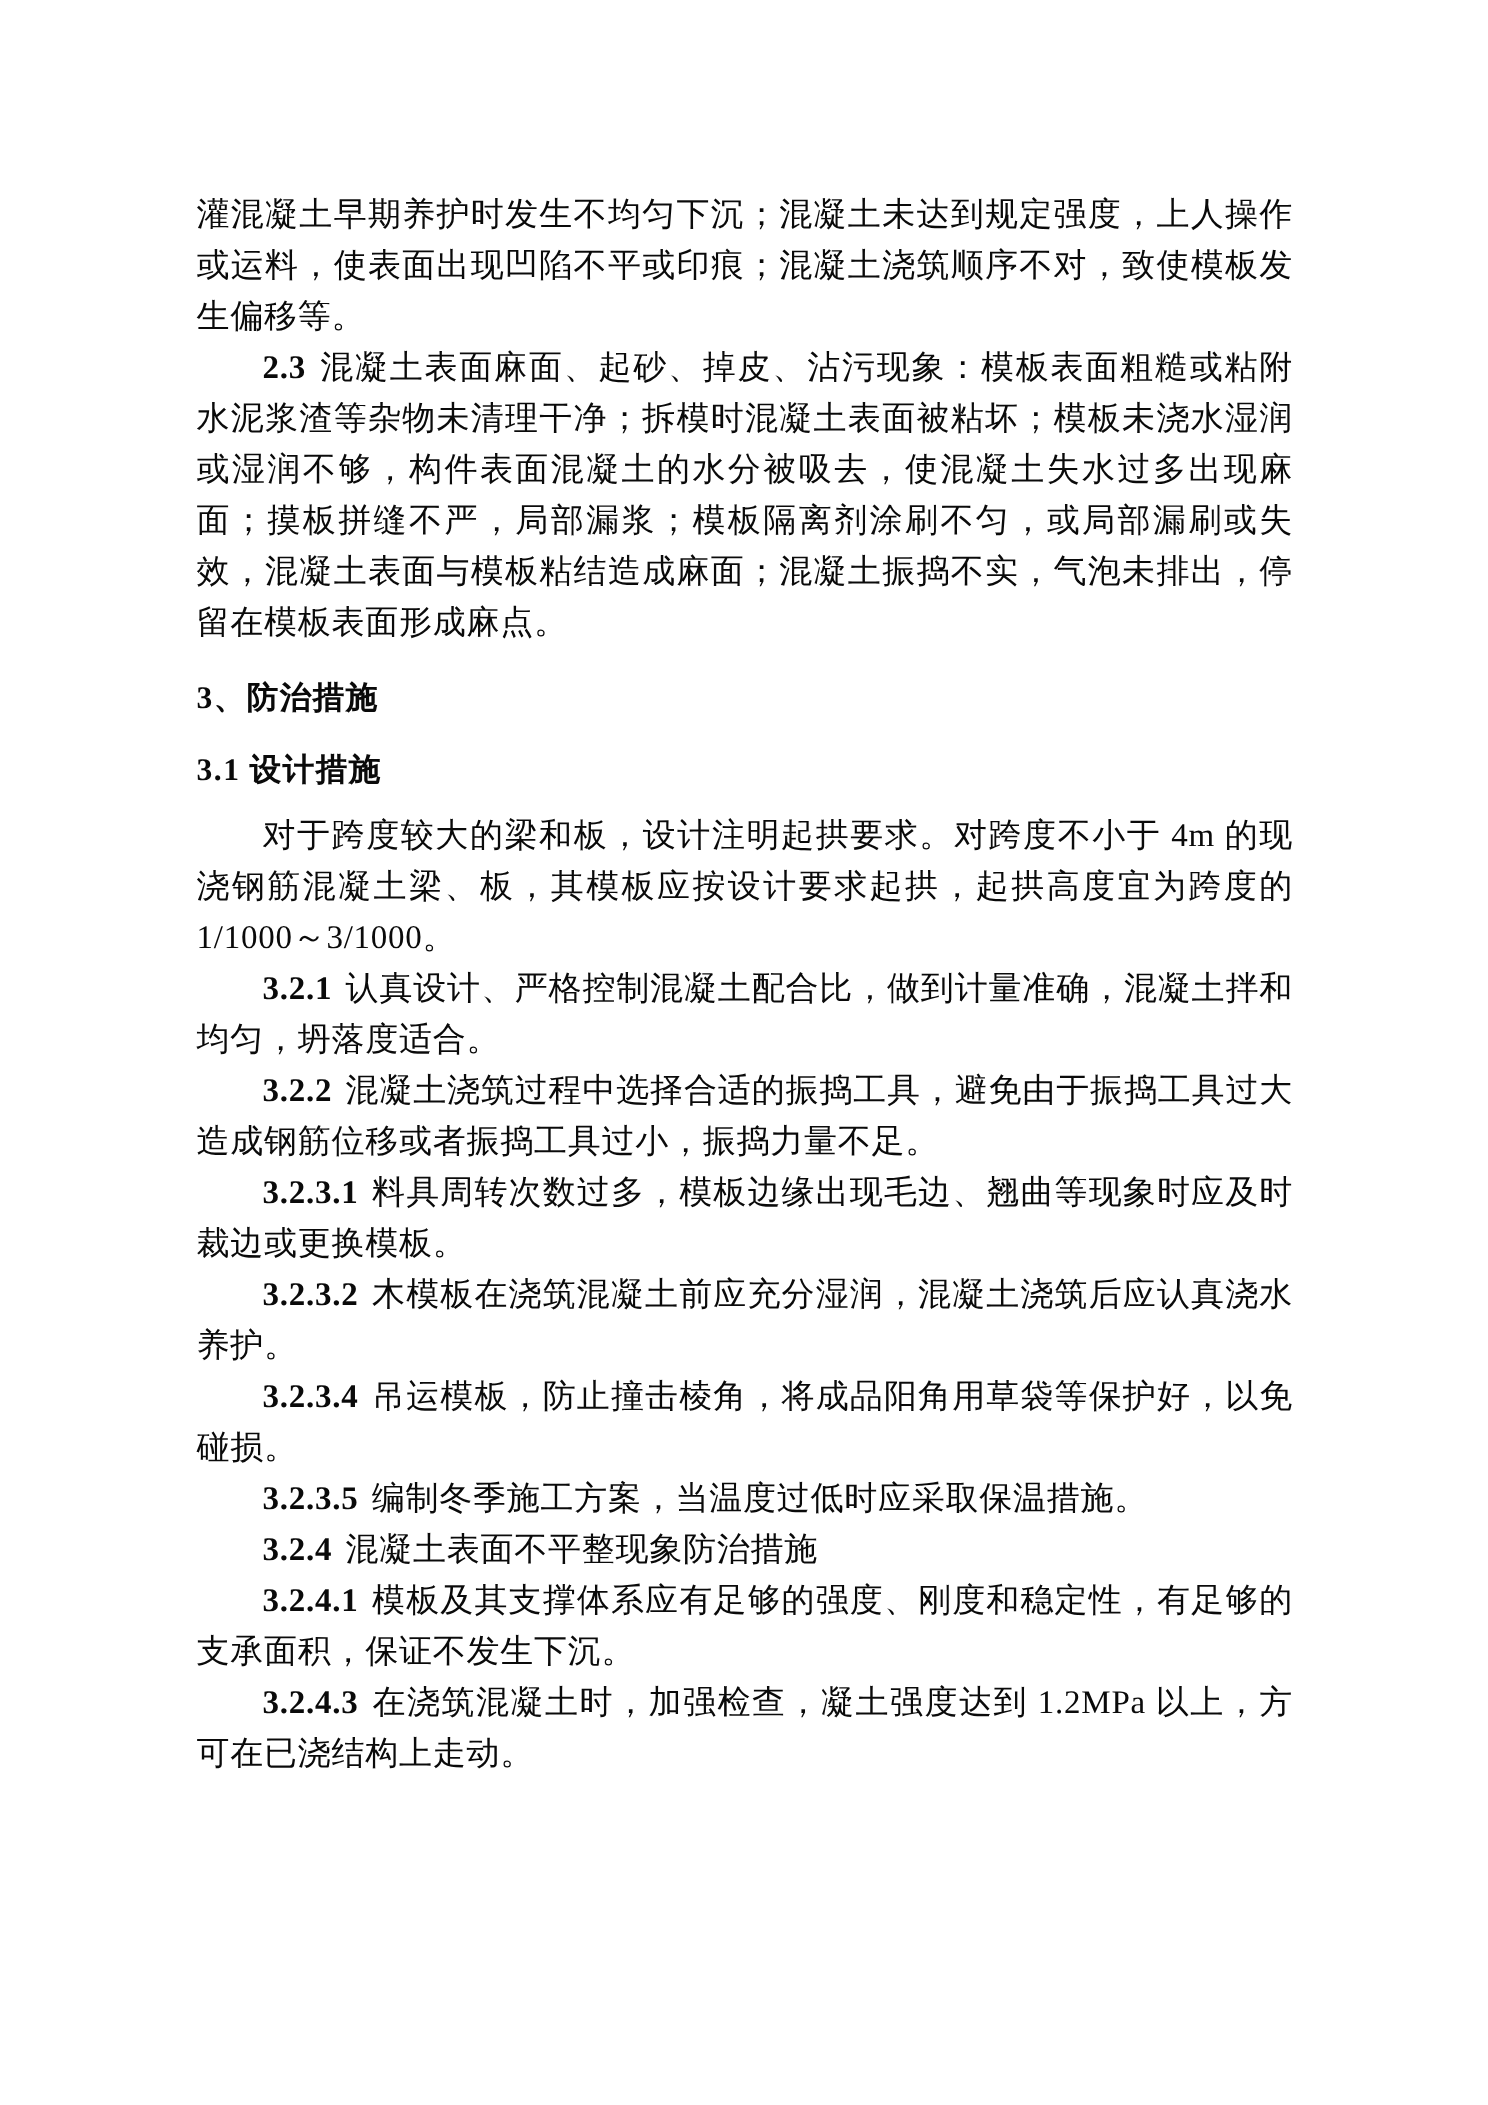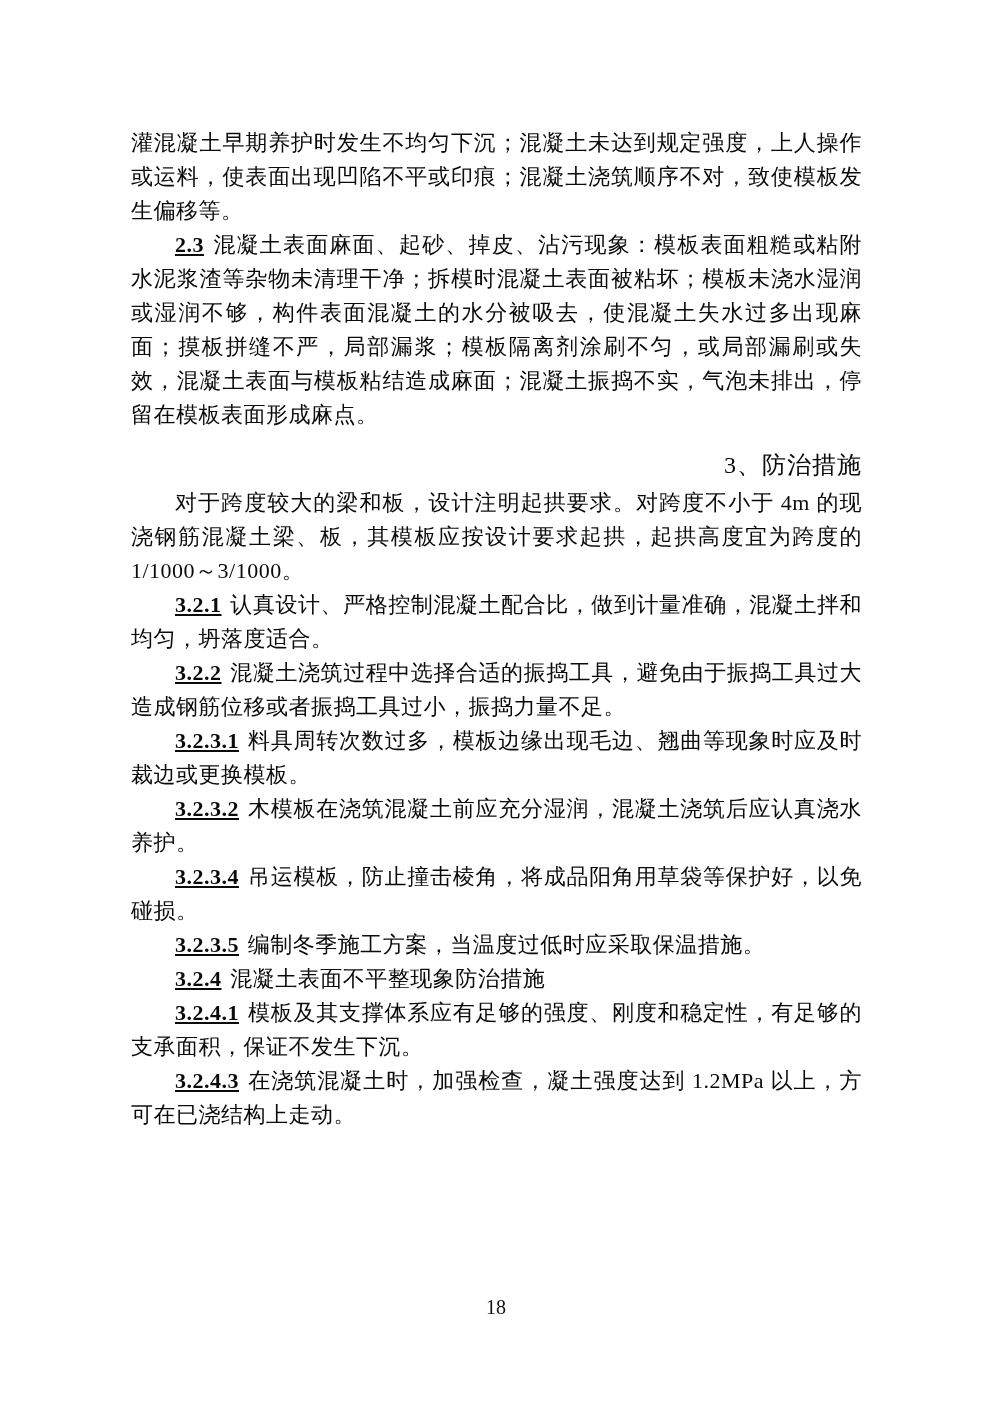--- a/index.html
+++ b/index.html
@@ -24,27 +24,26 @@
     line-height: 34px;
     text-align: justify;
     text-justify: inter-ideograph;
     letter-spacing: 0.5px;
   }
   p.indent { text-indent: 2em; }
   .num {
     font-weight: bold;
     margin-right: 0.4em;
     letter-spacing: 0.5px;
-    text-decoration: underline;
   }
   h2.heading {
     margin: 0;
-    text-align: right;
-    font-weight: normal;
-    font-size: 24px;
+    text-align: left;
+    font-weight: bold;
+    font-size: 21px;
     line-height: 42px;
     letter-spacing: 1px;
   }
   h2.h-main  { margin-top: 12px; margin-bottom: 0; }
   h2.h-sub1  { margin-top: 6px;  margin-bottom: 6px; }
   h2.h-sub2  { margin-top: 14px; margin-bottom: 8px; }
   .page-number {
     position: absolute;
     left: 0;
     width: 100%;
@@ -59,20 +58,21 @@
 
 <div class="page">
   <div class="content">
 
     <p class="body">灌混凝土早期养护时发生不均匀下沉；混凝土未达到规定强度，上人操作或运料，使表面出现凹陷不平或印痕；混凝土浇筑顺序不对，致使模板发生偏移等。</p>
 
     <p class="body indent"><span class="num">2.3</span><span>混凝土表面麻面、起砂、掉皮、沾污现象：模板表面粗糙或粘附水泥浆渣等杂物未清理干净；拆模时混凝土表面被粘坏；模板未浇水湿润或湿润不够，构件表面混凝土的水分被吸去，使混凝土失水过多出现麻面；摸板拼缝不严，局部漏浆；模板隔离剂涂刷不匀，或局部漏刷或失效，混凝土表面与模板粘结造成麻面；混凝土振捣不实，气泡未排出，停留在模板表面形成麻点。</span></p>
 
     <h2 class="heading h-main">3、防治措施</h2>
 
+    <h2 class="heading h-sub1">3.1 设计措施</h2>
 
     <p class="body indent">对于跨度较大的梁和板，设计注明起拱要求。对跨度不小于 4m 的现浇钢筋混凝土梁、板，其模板应按设计要求起拱，起拱高度宜为跨度的 1/1000～3/1000。</p>
 
 
     <p class="body indent"><span class="num">3.2.1</span><span>认真设计、严格控制混凝土配合比，做到计量准确，混凝土拌和均匀，坍落度适合。</span></p>
 
     <p class="body indent"><span class="num">3.2.2</span><span>混凝土浇筑过程中选择合适的振捣工具，避免由于振捣工具过大造成钢筋位移或者振捣工具过小，振捣力量不足。</span></p>
 
 
     <p class="body indent"><span class="num">3.2.3.1</span><span>料具周转次数过多，模板边缘出现毛边、翘曲等现象时应及时裁边或更换模板。</span></p>
@@ -86,14 +86,13 @@
 
     <p class="body indent"><span class="num">3.2.4</span><span>混凝土表面不平整现象防治措施</span></p>
 
     <p class="body indent"><span class="num">3.2.4.1</span><span>模板及其支撑体系应有足够的强度、刚度和稳定性，有足够的支承面积，保证不发生下沉。</span></p>
 
 
     <p class="body indent"><span class="num">3.2.4.3</span><span>在浇筑混凝土时，加强检查，凝土强度达到 1.2MPa 以上，方可在已浇结构上走动。</span></p>
 
   </div>
 
-  <div class="page-number">18</div>
 </div>
 
 </body></html>

